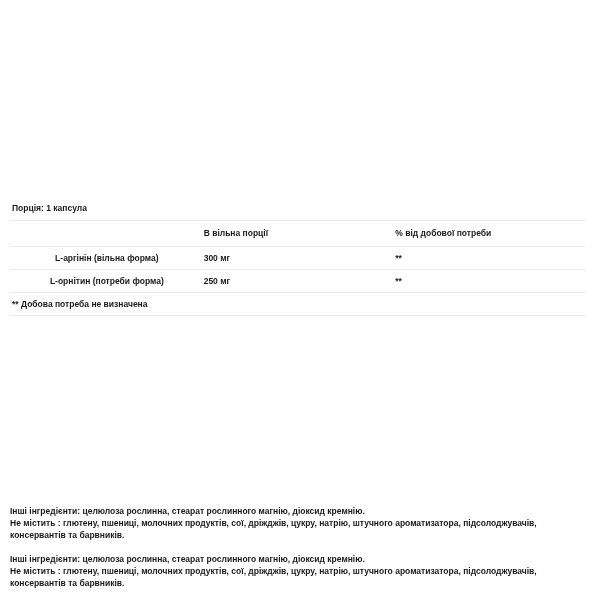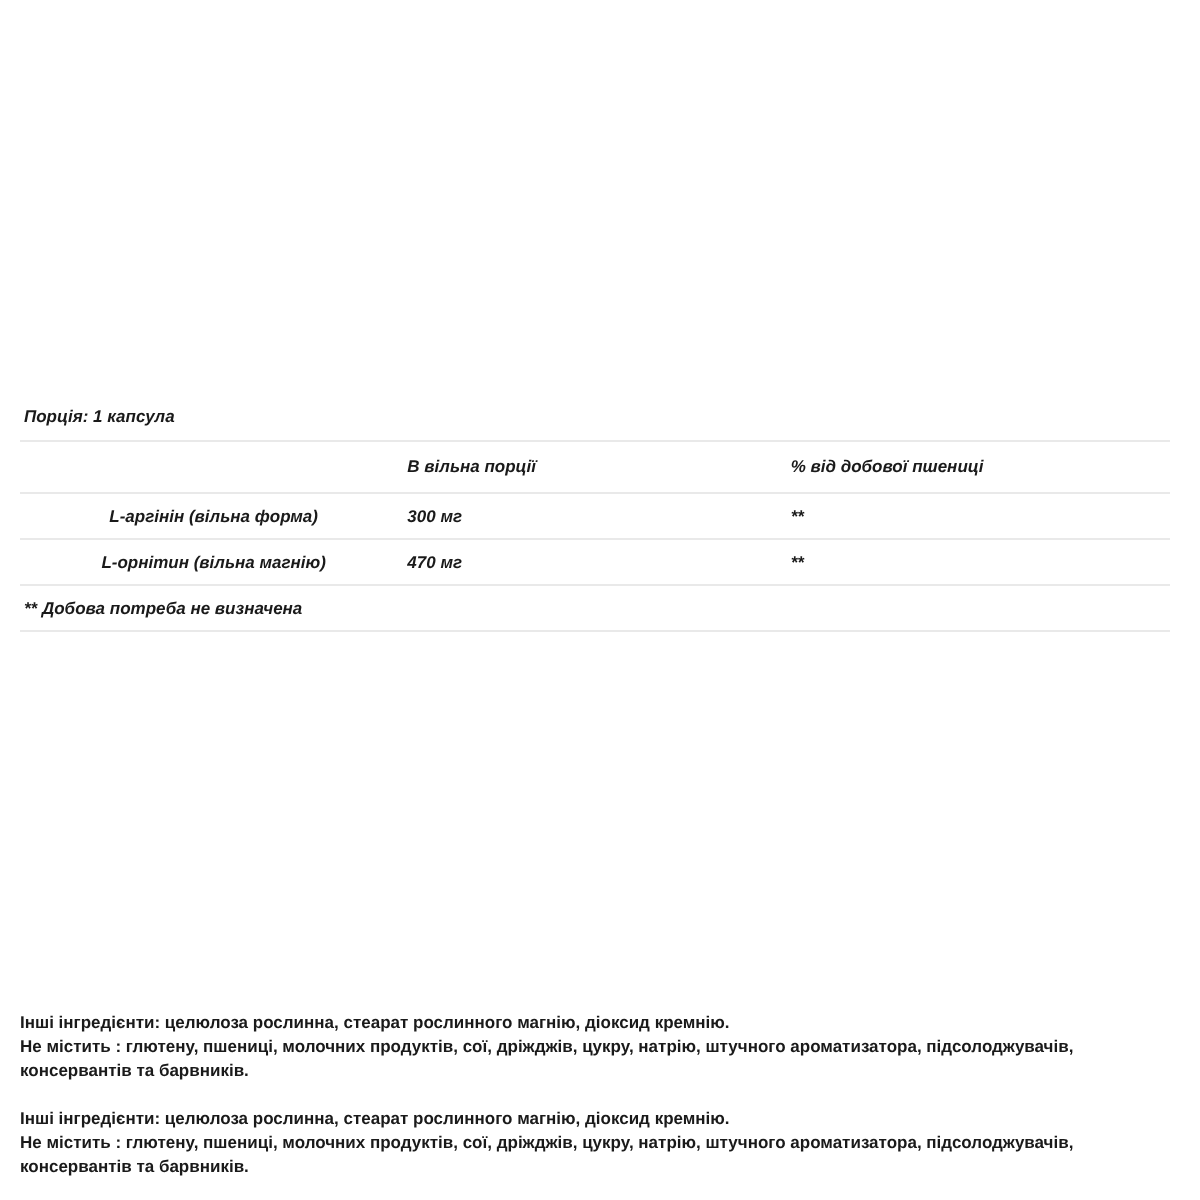--- a/index.html
+++ b/index.html
@@ -31,21 +31,20 @@
     width: 600px;
   }
 
   
   .facts-table {
     width: 575px;
     margin: 0 0 0 10px;
     border-collapse: collapse;
     table-layout: fixed;
     font-size: 8.5px;
-    font-style: italic;
   }
 
   .facts-table tr {
     border-bottom: 1px solid #e9e9e9;
   }
 
   .facts-table td {
     padding: 0;
     vertical-align: middle;
     font-weight: bold;
@@ -113,32 +112,32 @@
 
     <table class="facts-table">
       <tbody>
         <tr class="row-serving">
           <td colspan="3">Порція: 1 капсула</td>
         </tr>
 
         <tr class="row-head">
           <td class="col-name"></td>
           <td class="col-amount">В вільна порції</td>
-          <td class="col-dv">% від добової пшениці</td>
+          <td class="col-dv">% від добової потреби</td>
         </tr>
 
         <tr class="row-item">
           <td class="col-name">L-аргінін (вільна форма)</td>
           <td class="col-amount">300 мг</td>
           <td class="col-dv">**</td>
         </tr>
 
         <tr class="row-item">
-          <td class="col-name">L-орнітин (вільна магнію)</td>
-          <td class="col-amount">470 мг</td>
+          <td class="col-name">L-орнітин (потреби форма)</td>
+          <td class="col-amount">250 мг</td>
           <td class="col-dv">**</td>
         </tr>
 
         <tr class="row-note">
           <td colspan="3">** Добова потреба не визначена</td>
         </tr>
       </tbody>
     </table>
 
     <div class="notes">

